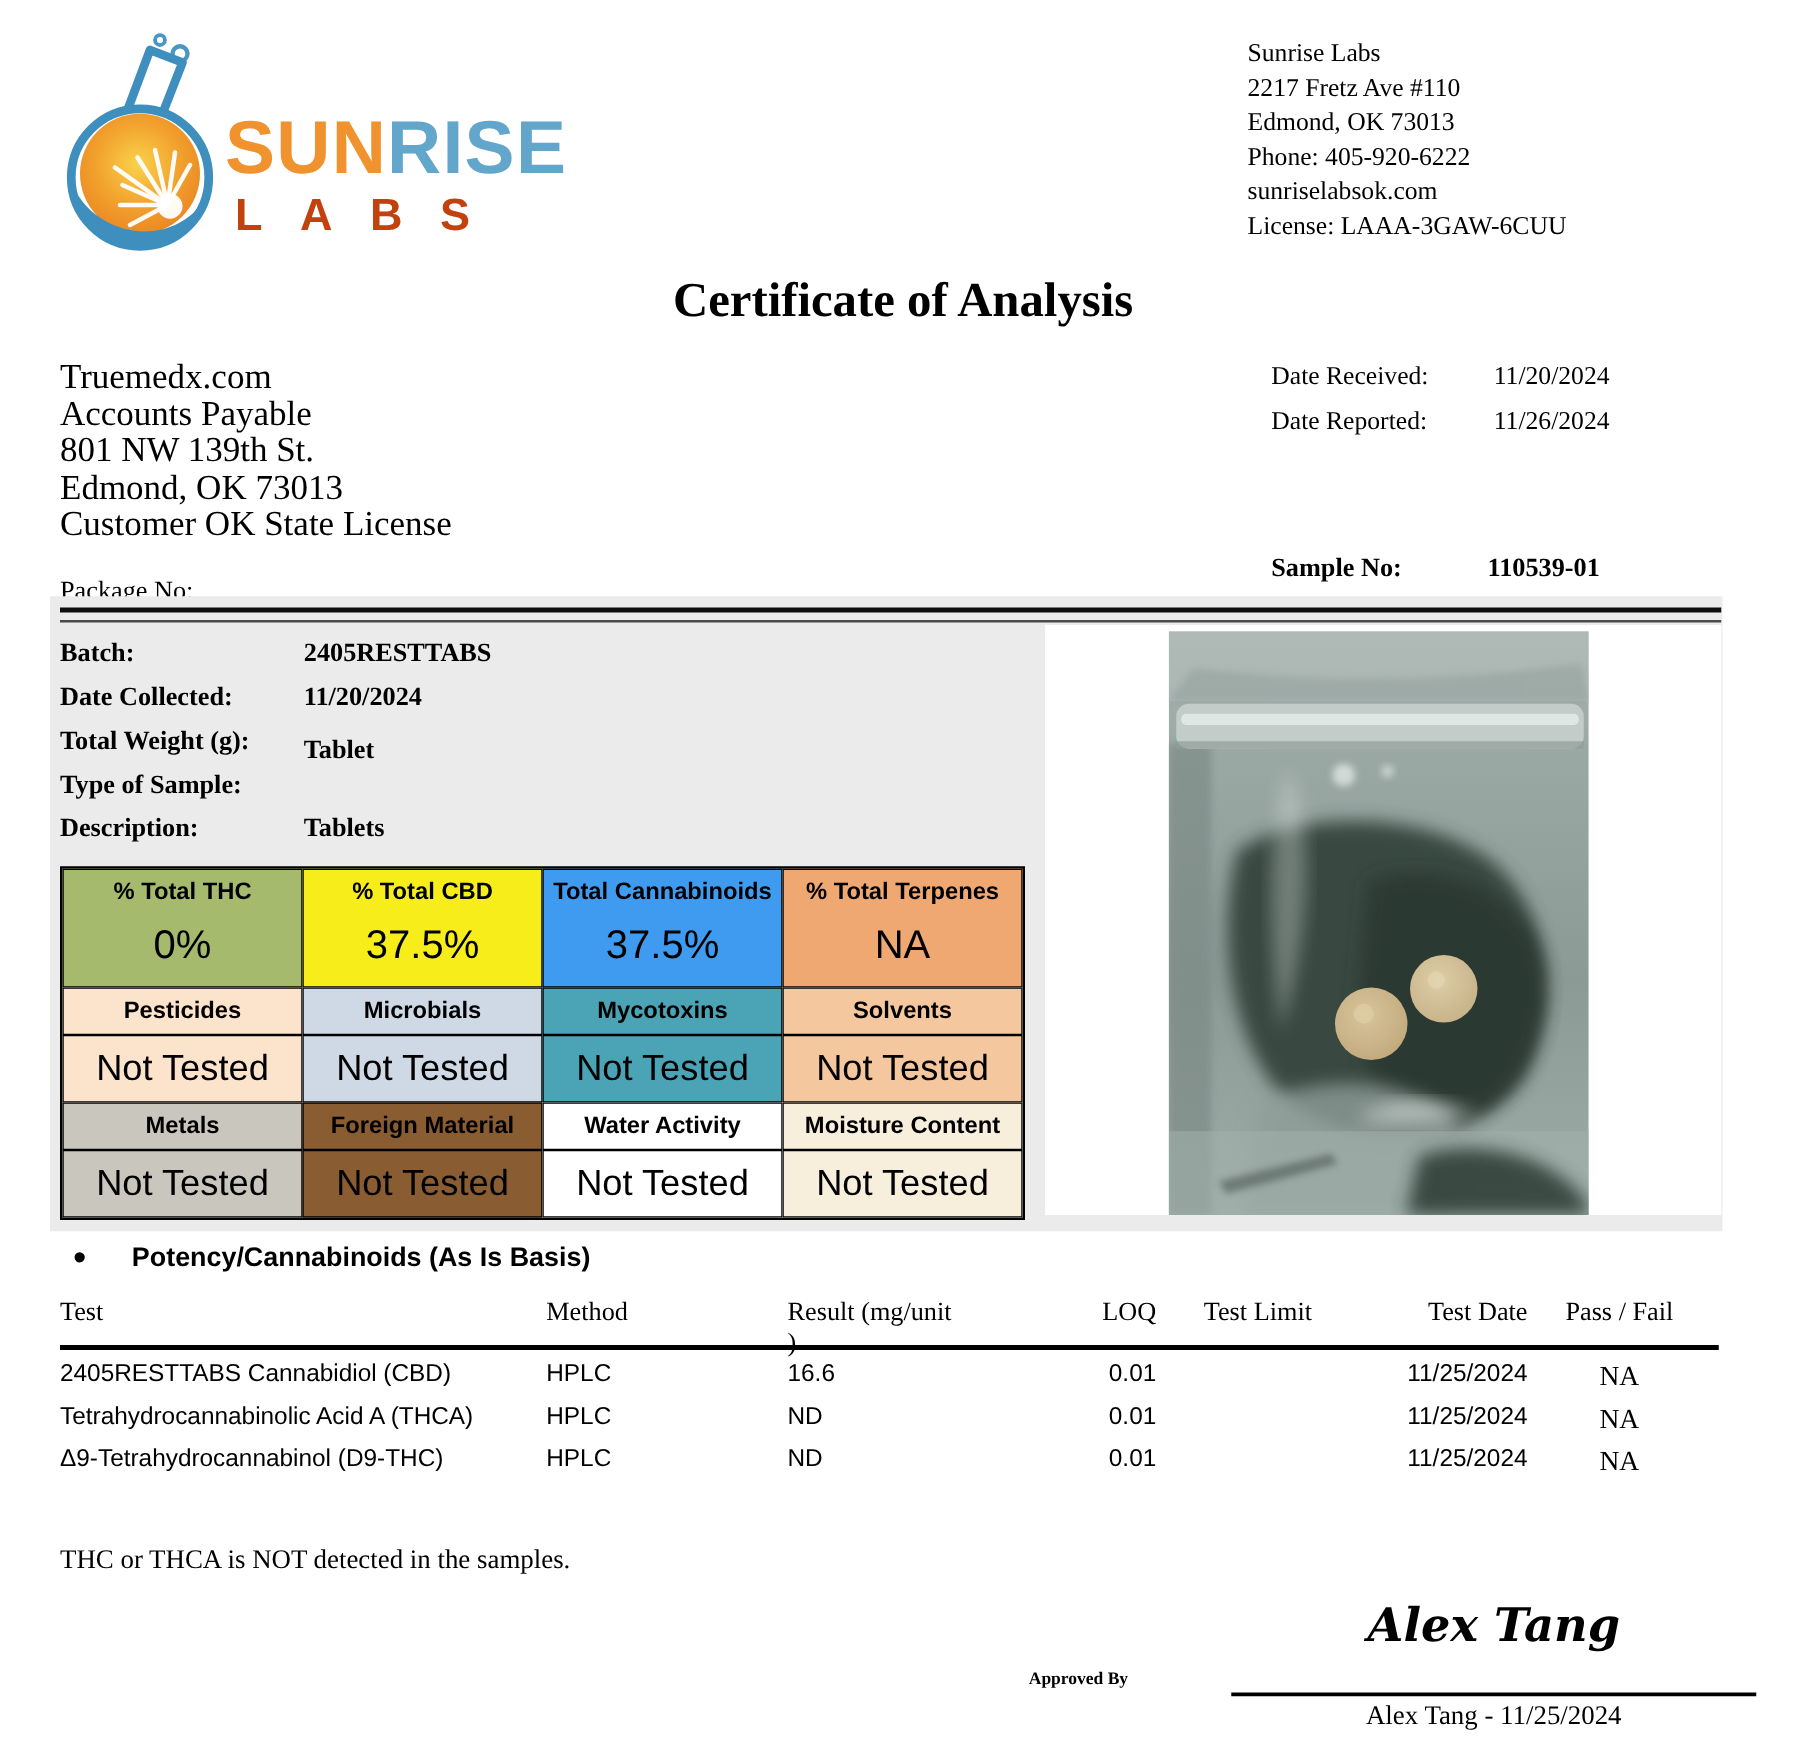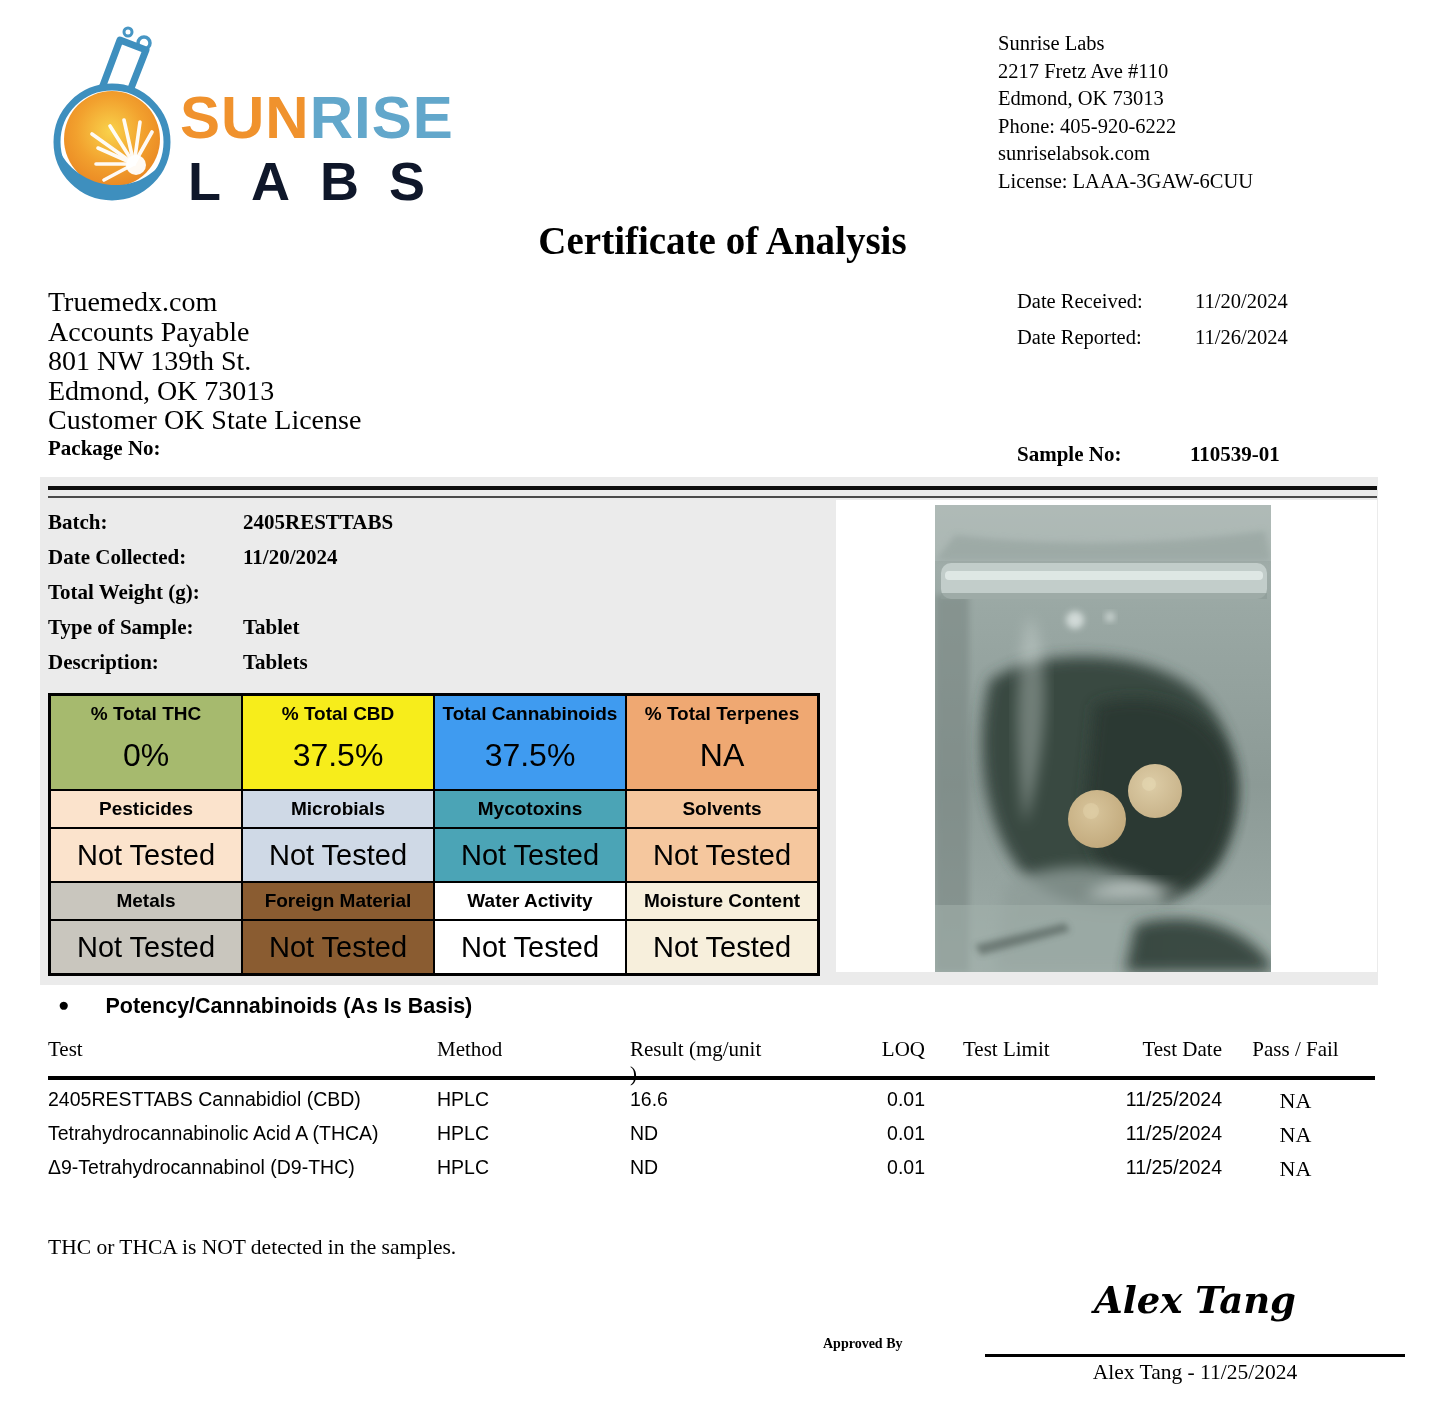--- a/index.html
+++ b/index.html
@@ -8,28 +8,28 @@
   .abs{position:absolute;}
 
   
   .logo{left:52px;top:22px;width:420px;height:185px;}
   .logo-flask{position:absolute;left:0;top:0;}
   .logo-word{position:absolute;left:128px;top:66px;font-family:"Liberation Sans",sans-serif;
              font-weight:bold;font-size:60px;letter-spacing:1px;line-height:1;}
   .logo-sun{color:#f0922d;}
   .logo-rise{color:#62a7cb;}
   .logo-labs{position:absolute;left:136px;top:132px;font-family:"Liberation Sans",sans-serif;
-             font-weight:600;font-size:54px;letter-spacing:30px;color:#0f172a;line-height:1;}
+             font-weight:600;font-size:36px;letter-spacing:30px;color:#c2410c;line-height:1;}
 
   .lab-info{left:998px;top:30px;font-size:20.5px;line-height:27.5px;}
 
   .doc-title{left:0;top:218px;width:1445px;text-align:center;font-weight:bold;font-size:39px;}
 
   .customer{left:48px;top:287px;font-size:28px;line-height:29.5px;}
-  .pkg-label{left:48px;top:436px;font-weight:bold;font-size:21px;}
+  .pkg-label{left:48px;top:460px;font-weight:normal;font-size:21px;}
 
   .d-label{font-weight:normal;font-size:20.5px;}
   .dates-recv-l{left:1017px;top:290px;}
   .dates-recv-v{left:1195px;top:290px;}
   .dates-rep-l{left:1017px;top:326px;}
   .dates-rep-v{left:1195px;top:326px;}
   .sample-l{left:1017px;top:442px;font-weight:bold;font-size:21px;}
   .sample-v{left:1190px;top:442px;font-weight:bold;font-size:21px;}
 
   
@@ -156,21 +156,21 @@
   <div class="abs rule-thick"></div>
   <div class="abs rule-thin"></div>
 
   <div class="abs batch-label" style="top:510px">Batch:</div>
   <div class="abs batch-value" style="top:510px">2405RESTTABS</div>
   <div class="abs batch-label" style="top:545px">Date Collected:</div>
   <div class="abs batch-value" style="top:545px">11/20/2024</div>
   <div class="abs batch-label" style="top:580px">Total Weight (g):</div>
   <div class="abs batch-value" style="top:580px"></div>
   <div class="abs batch-label" style="top:615px">Type of Sample:</div>
-  <div class="abs batch-value" style="top:615px">Tablet</div>
+  <div class="abs batch-value" style="top:587px">Tablet</div>
   <div class="abs batch-label" style="top:650px">Description:</div>
   <div class="abs batch-value" style="top:650px">Tablets</div>
 
   <div class="abs sgrid">
     <div class="sg-cell sg-top" style="background: rgb(166, 186, 110);">
       <div class="sg-label">% Total THC</div>
       <div class="sg-value">0%</div>
     </div>
     <div class="sg-cell sg-top" style="background: rgb(247, 237, 27);">
       <div class="sg-label">% Total CBD</div>

